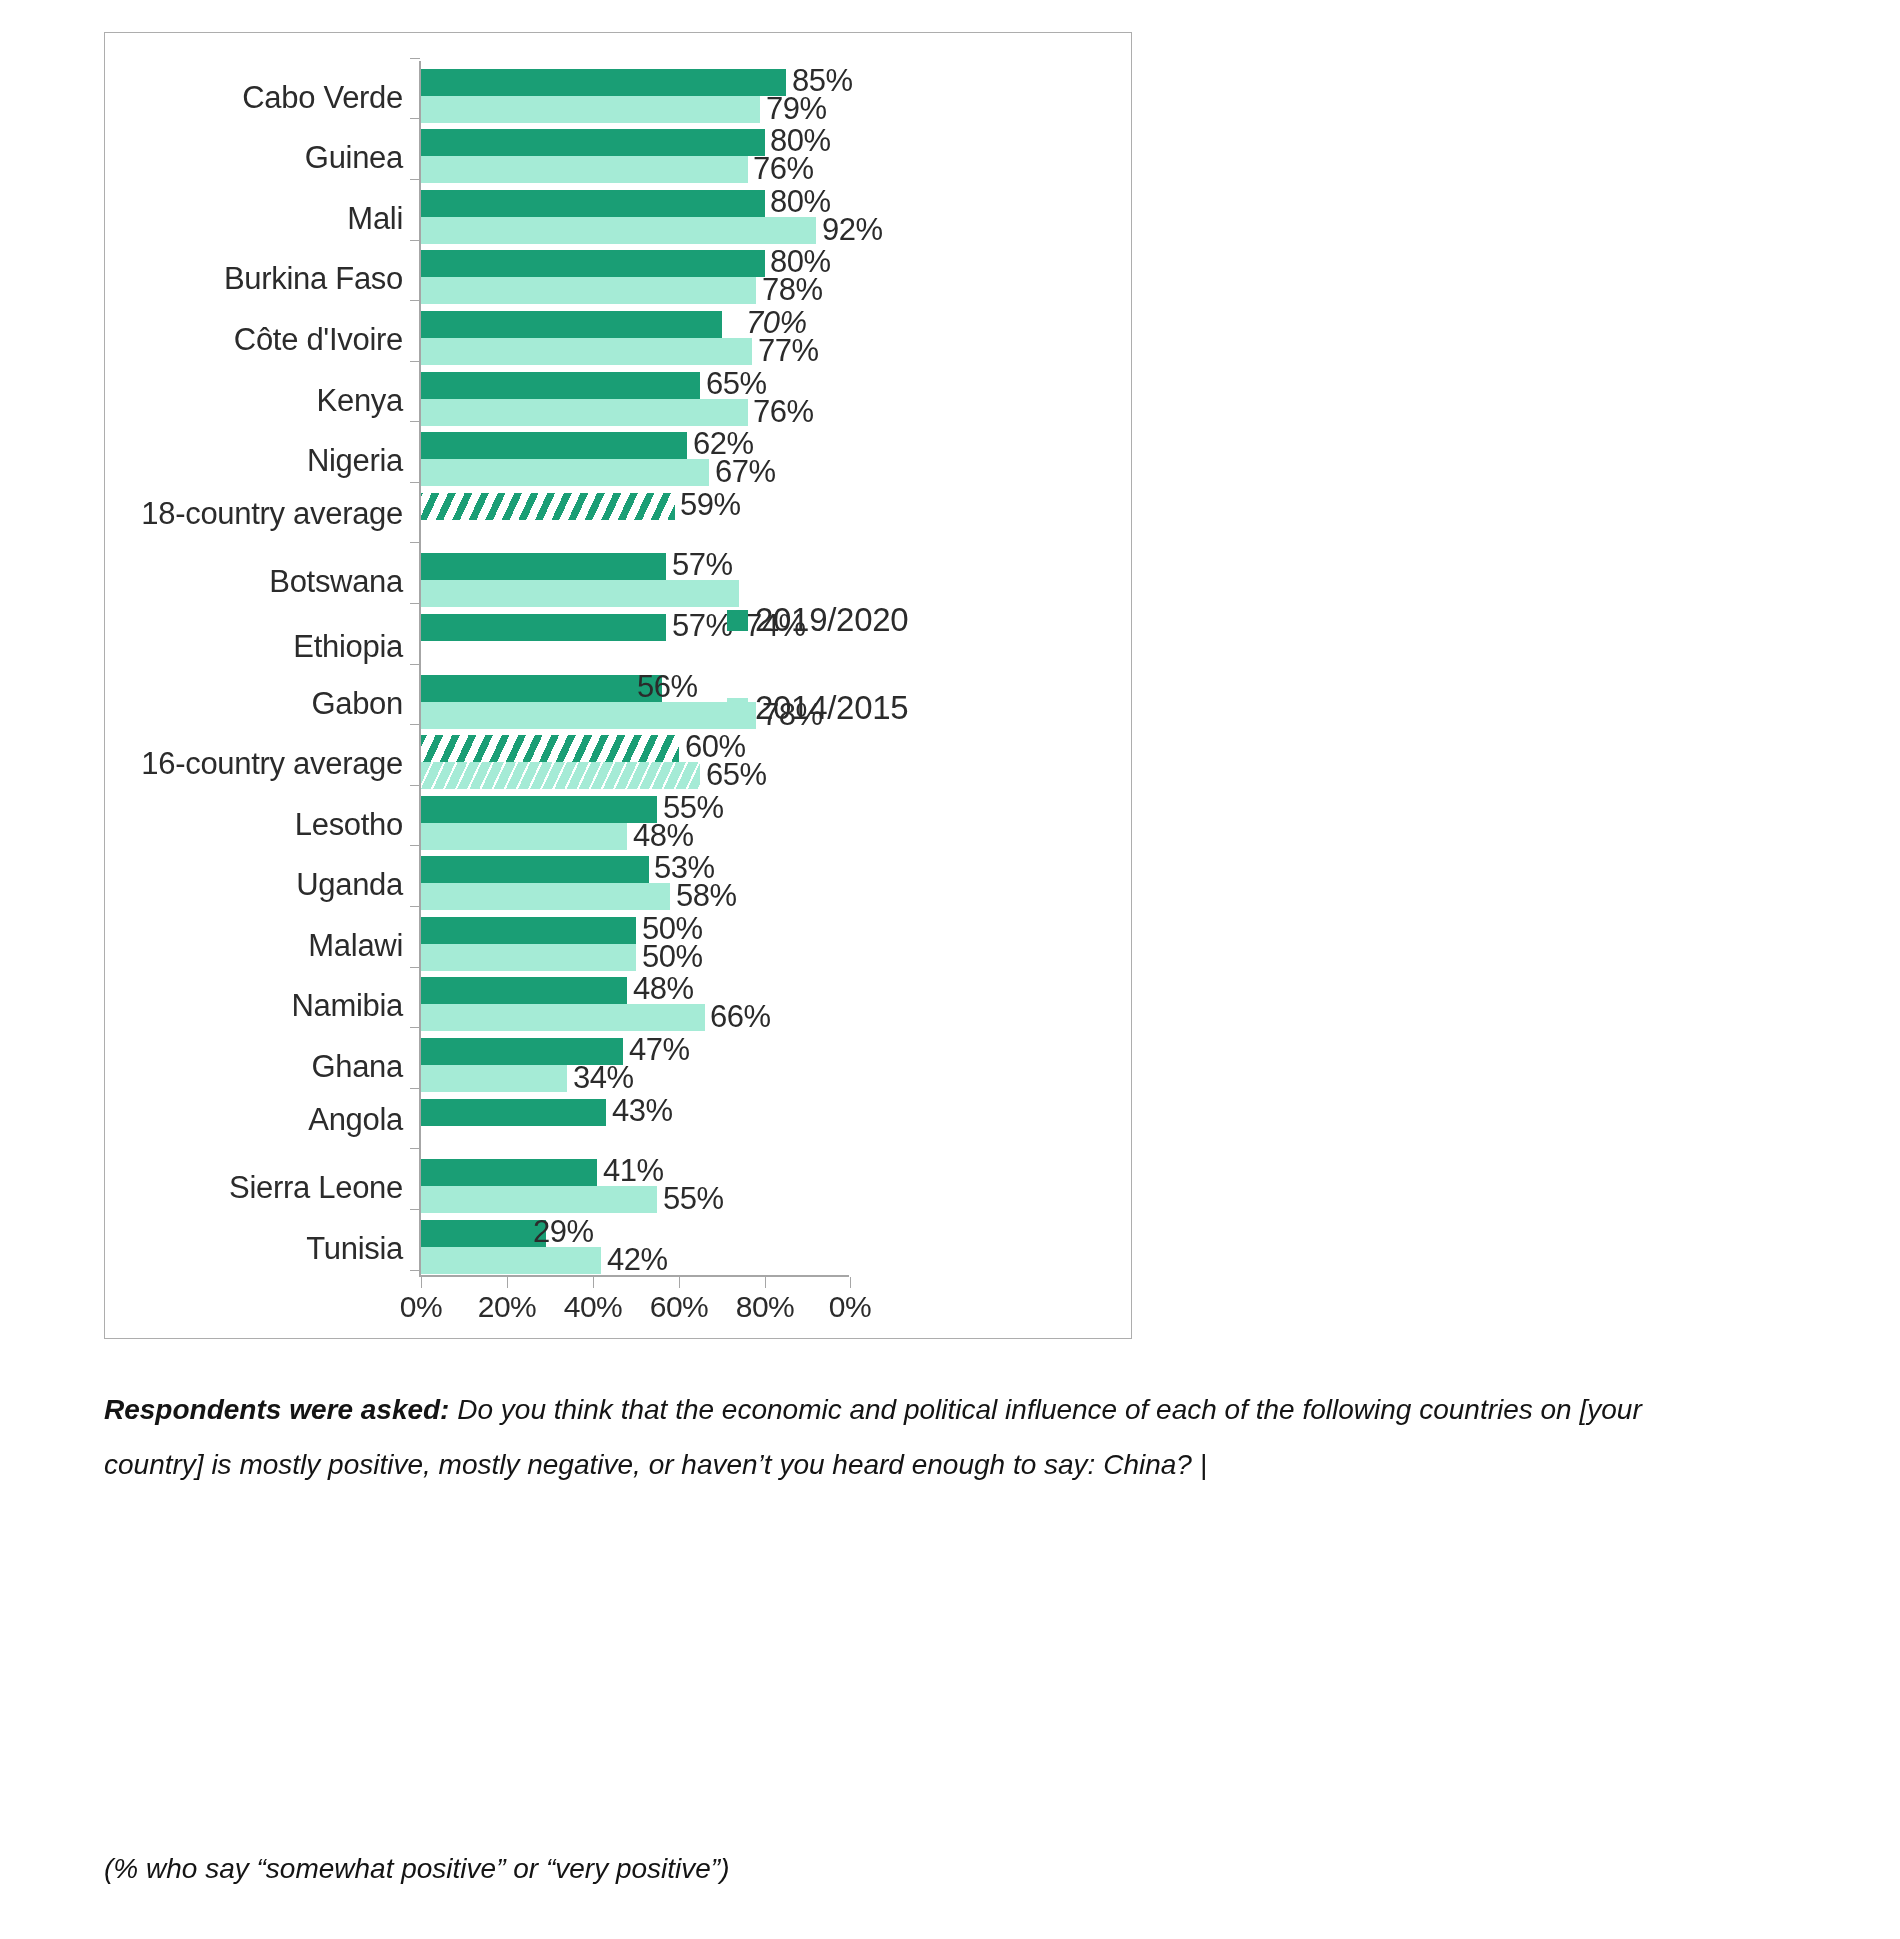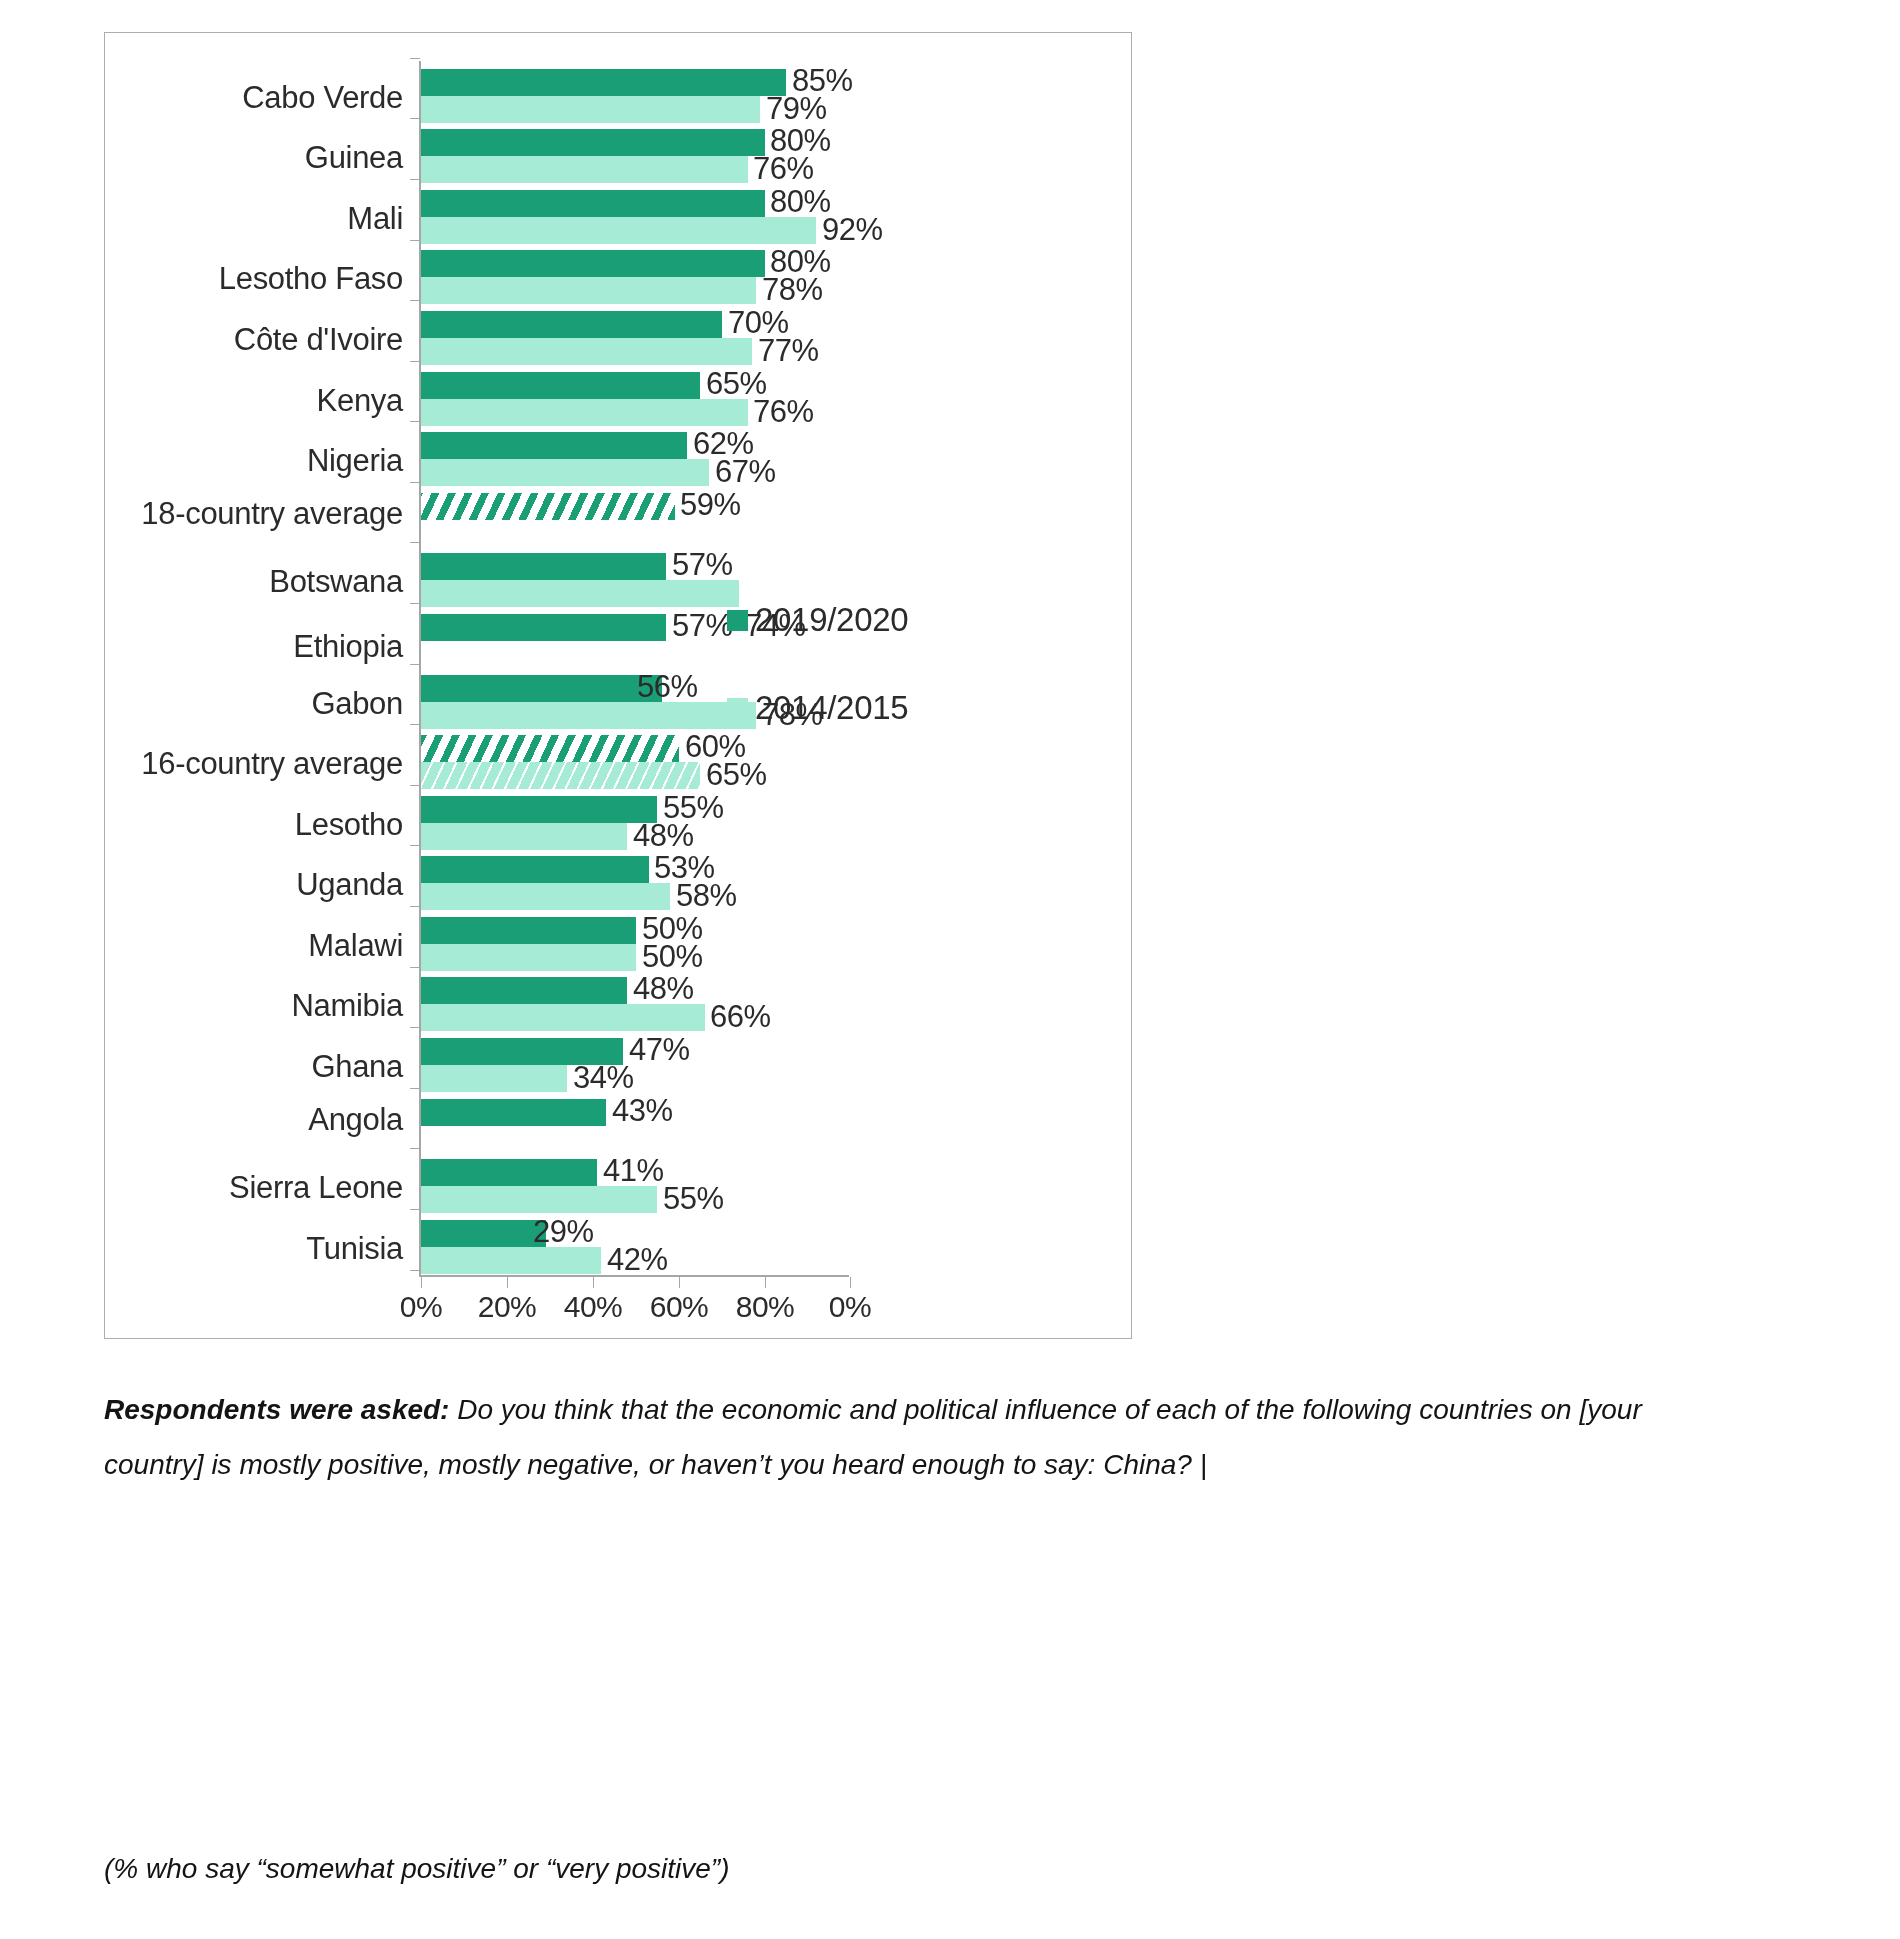--- a/index.html
+++ b/index.html
@@ -232,30 +232,30 @@
             <div class="val-label" style="left: 648px; top: 22px;">76%</div>
           </div>
           <div class="row" style="top: 157px; height: 61px;">
             <div class="cat-label" style="top: 11px;">Mali</div>
             <div class="bar dark" style="top: 0px; width: 344px;"></div>
             <div class="val-label" style="left: 665px; top: -6px;">80%</div>
             <div class="bar light" style="top: 27px; width: 395px;"></div>
             <div class="val-label" style="left: 717px; top: 22px;">92%</div>
           </div>
           <div class="row" style="top: 217px; height: 61px;">
-            <div class="cat-label" style="top: 11px;">Lesotho Faso</div>
+            <div class="cat-label" style="top: 11px;">Burkina Faso</div>
             <div class="bar dark" style="top: 0px; width: 344px;"></div>
             <div class="val-label" style="left: 665px; top: -6px;">80%</div>
             <div class="bar light" style="top: 27px; width: 335px;"></div>
             <div class="val-label" style="left: 657px; top: 22px;">78%</div>
           </div>
           <div class="row" style="top: 278px; height: 61px;">
             <div class="cat-label" style="top: 11px; margin-left: 32px;">Côte d'Ivoire</div>
             <div class="bar dark" style="top: 0px; width: 301px;"></div>
-            <div class="val-label" style="left: 623px; top: -6px;">70%</div>
+            <div class="val-label" style="left: 641px; top: -6px; font-style: italic;">70%</div>
             <div class="bar light" style="top: 27px; width: 331px;"></div>
             <div class="val-label" style="left: 653px; top: 22px;">77%</div>
           </div>
           <div class="row" style="top: 339px; height: 61px;">
             <div class="cat-label" style="top: 11px;">Kenya</div>
             <div class="bar dark" style="top: 0px; width: 279px;"></div>
             <div class="val-label" style="left: 601px; top: -6px;">65%</div>
             <div class="bar light" style="top: 27px; width: 327px;"></div>
             <div class="val-label" style="left: 648px; top: 22px;">76%</div>
           </div>

